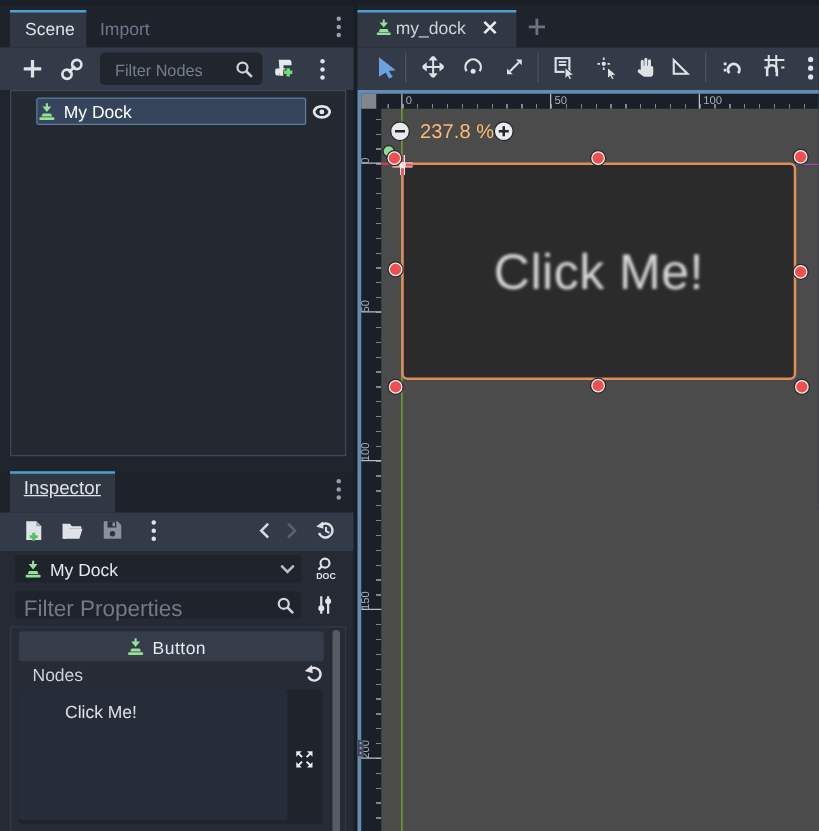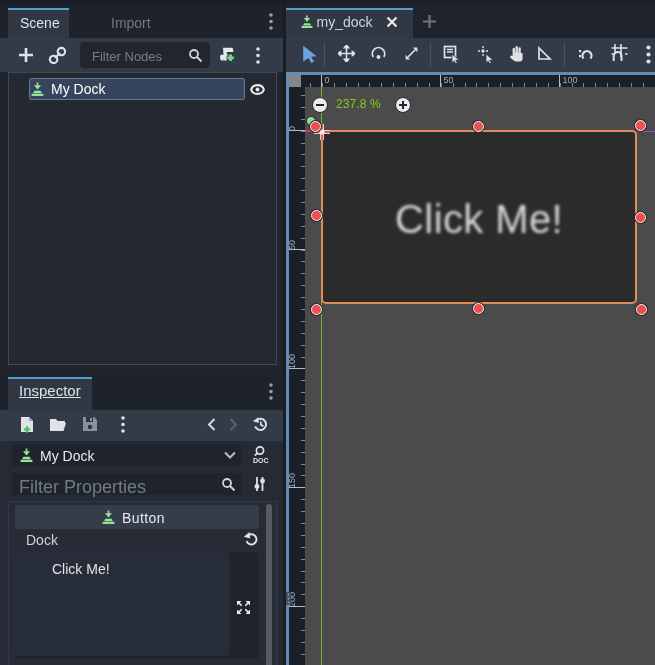--- a/index.html
+++ b/index.html
@@ -11,21 +11,21 @@
   .vlab{width:30px;height:10px;font-size:9px;color:#a6adb8;transform-origin:0 100%;transform:rotate(-90deg);}
   .dot{position:absolute;width:11px;height:11px;border-radius:50%;background:#ef4f4f;border:1.9px solid #f3f3f3;box-shadow:0 0 0 1px #2a2a2a;box-sizing:border-box;margin-left:-5.5px;margin-top:-5.5px;}
 </style>
 </head><body>
 <div id="root">
 
 <div class="abs" style="left:0;top:0;width:283px;height:38px;background:#1e222b;"></div>
 <div class="abs" style="left:0;top:0;width:283px;height:4px;background:#1a1e26;"></div>
 <div class="abs" style="left:8px;top:8px;width:61px;height:30px;background:#313843;border-top:2.5px solid #509ed2;box-sizing:border-box;"></div>
 <div class="abs txt" style="left:20px;top:14.5px;font-size:14px;">Scene</div>
-<div class="abs" style="left:80px;top:14.5px;font-size:14px;color:#6e7889;margin-left:31px;">Import</div>
+<div class="abs" style="left:80px;top:14.5px;font-size:14px;color:#6e7889;">Import</div>
 <svg class="abs" style="left:267px;top:12px;" width="8" height="19">
       <g fill="#969eac">
         <circle cx="4" cy="3" r="1.8"></circle>
         <circle cx="4" cy="9.5" r="1.8"></circle>
         <circle cx="4" cy="16" r="1.8"></circle>
       </g>
     </svg>
 
 <div class="abs" style="left:0;top:38px;width:283px;height:34px;background:#343b48;"></div>
 <svg class="abs" style="left:17px;top:46px;" width="18" height="18">
@@ -147,21 +147,21 @@
     </svg>
 
 <div class="abs" style="left:8px;top:501px;width:269px;height:164px;background:#262b36;border:1px solid #31384a;border-bottom:none;box-sizing:border-box;"></div>
 <div class="abs" style="left:15px;top:505px;width:244px;height:24px;background:#363d4a;border-radius:3px;"></div>
 <svg class="abs" style="left:101px;top:510px;" width="15" height="15" viewBox="0 0 16 16">
   <path d="M7.1 0.6h1.8v2.9h2.9L8 8.1 4.2 3.5h2.9z" fill="#93e297"></path>
   <path d="M5 9.3h6q0.6 0 0.8 0.6l0.7 2.1H3.5l0.7-2.1Q4.4 9.3 5 9.3z" fill="#93e297"></path>
   <rect x="1.6" y="12.6" width="12.8" height="2.3" rx="0.9" fill="#93e297"></rect>
     </svg>
 <div class="abs" style="left:122px;top:510px;font-size:14px;font-weight:normal;letter-spacing:0.4px;color:#e6e9ed;">Button</div>
-<div class="abs" style="left:26px;top:532px;font-size:14px;color:#ccd2dc;">Dock</div>
+<div class="abs" style="left:26px;top:532px;font-size:14px;color:#ccd2dc;">Nodes</div>
 <svg class="abs" style="left:243px;top:531px;" width="16" height="16">
   <path d="M4.9 4.6 A5.1 5.1 0 1 1 3.6 10.2" stroke="#dfe3e8" stroke-width="1.9" fill="none"></path>
   <path d="M0.8 5.8 L6.6 1.0 L7.2 7.6 z" fill="#dfe3e8"></path>
     </svg>
 <div class="abs" style="left:15px;top:552px;width:243px;height:107px;background:#1e232c;border-radius:3px;"></div>
 <div class="abs" style="left:15px;top:552px;width:215px;height:104px;background:#272d38;border-radius:3px;"></div>
 <div class="abs" style="left:22px;top:561px;font-size:14px;color:#dee2e6;margin-left:30px;">Click Me!</div>
 <svg class="abs" style="left:236px;top:600px;" width="15" height="15">
   <g fill="#e8ebee">
     <path d="M1 1h4.4L1 5.4z"></path>
@@ -286,21 +286,21 @@
 <div class="abs" style="left:304.5px;top:130.1px;width:17.5px;height:2px;background:#cf3d4e;"></div>
 <div class="abs" style="left:637px;top:130.6px;width:18px;height:1.3px;background:#9b4bb0;"></div>
 
 <div class="abs" style="left:320.8px;top:130.1px;width:316.6px;height:173.6px;background:#2b2b2c;border:2.2px solid #df8e58;border-radius:5px;box-sizing:border-box;"></div>
 <div class="abs" style="left:320.8px;top:130.1px;width:316.6px;height:173.6px;display:flex;align-items:center;justify-content:center;">
   <div style="font-size:40px;color:#d8d8d8;filter:blur(1.35px);letter-spacing:0.4px;transform:translateY(2.5px);">Click Me!</div>
 </div>
 
 <div class="abs" style="left:311.5px;top:97px;width:16px;height:16px;background:#e8eaed;border:1.4px solid #23262b;border-radius:50%;box-sizing:border-box;"></div>
 <div class="abs" style="left:315.5px;top:103.8px;width:8px;height:2.6px;background:#23262b;"></div>
-<div class="abs" style="left:336px;top:97px;font-size:12px;color:#84cc16;letter-spacing:0.1px;">237.8 %</div>
+<div class="abs" style="left:336px;top:97px;font-size:16px;color:#fdba74;letter-spacing:0.1px;">237.8 %</div>
 <div class="abs" style="left:395px;top:97px;width:16px;height:16px;background:#e8eaed;border:1.4px solid #23262b;border-radius:50%;box-sizing:border-box;"></div>
 <div class="abs" style="left:399px;top:103.8px;width:8px;height:2.6px;background:#23262b;"></div>
 <div class="abs" style="left:401.7px;top:101.1px;width:2.6px;height:8px;background:#23262b;"></div>
 
 <svg class="abs" style="left:313px;top:123px;" width="12" height="12">
       <path d="M3 3.5L9.2 9.2" stroke="#86c14a" stroke-width="1.4" opacity="0.85"></path>
     </svg>
 <div class="abs" style="left:305.6px;top:115.5px;width:10.4px;height:10.4px;background:#90dc95;border:1.2px solid #2a2a2a;border-radius:50%;box-sizing:border-box;"></div>
 <svg class="abs" style="left:313px;top:123px;" width="18" height="18">
   <path d="M9 1v16M1 9h16" stroke="#ececec" stroke-width="4.0"></path>

